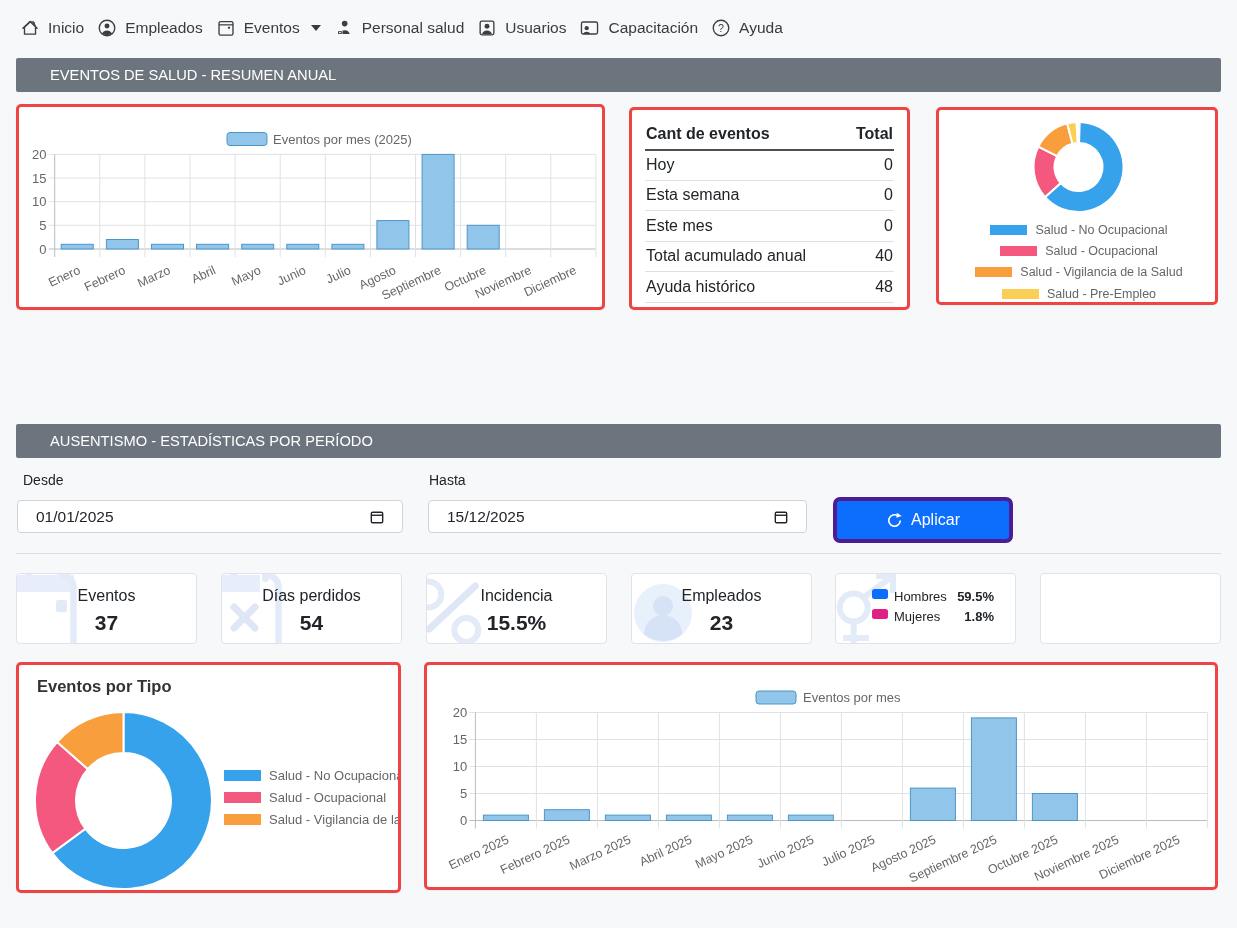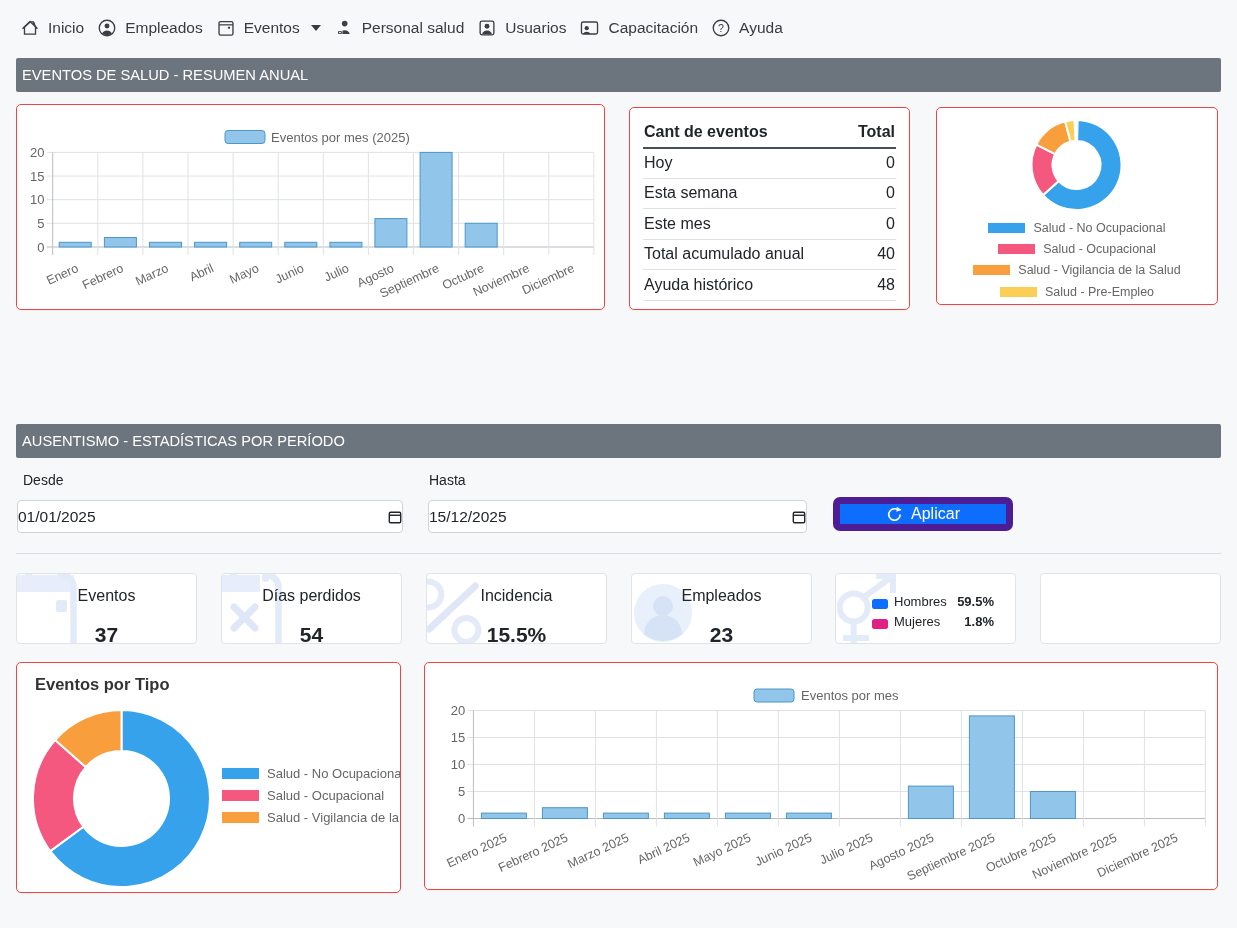--- a/index.html
+++ b/index.html
@@ -1,40 +1,40 @@
 <!DOCTYPE html>
 <html><head><meta charset="utf-8"><style>
 *{margin:0;padding:0;box-sizing:border-box}
 html,body{overflow:hidden;background:#f7f8f9}
 body{width:1237px;height:928px;font-family:"Liberation Sans",sans-serif;position:relative}
 .nav{position:absolute;left:21px;top:0;height:56px;display:flex;align-items:center;gap:14px}
 .ni{display:flex;align-items:center;gap:9px;font-size:15.5px;color:#373c41}
 .caret{width:0;height:0;border-left:5.5px solid transparent;border-right:5.5px solid transparent;border-top:6px solid #373c41;margin-left:2px}
-.hdr{position:absolute;left:16px;width:1205px;height:34px;background:#6c757d;color:#fff;font-size:14.7px;display:flex;align-items:center;padding-left:6px;border-radius:2px}
-.panel{position:absolute;background:#fff;border:1px solid #ef4444;border-radius:5px;box-shadow:0 1px 2px rgba(0,0,0,.04);overflow:hidden}
+.hdr{position:absolute;left:16px;width:1205px;height:34px;background:#6c757d;color:#fff;font-size:14.7px;display:flex;align-items:center;padding-left:34px;border-radius:2px}
+.panel{position:absolute;background:#fff;border:3px solid #ef4444;border-radius:5px;box-shadow:0 1px 2px rgba(0,0,0,.04);overflow:hidden}
 table.tb{border-collapse:collapse;width:100%;font-size:16px;color:#212529}
 table.tb th,table.tb td{padding:3.5px 1px;text-align:left;font-weight:normal}
 table.tb .r{text-align:right}
 table.tb thead th{font-weight:bold;border-bottom:2px solid #4a4f54;padding-bottom:6px}
 table.tb tbody td{border-bottom:1px solid #dde1e5;height:30.5px}
 .lrow{display:flex;justify-content:center;align-items:center;height:21.4px}
 .lbox{width:37px;height:10px;border-radius:0;display:inline-block;margin-right:8px;flex:none}
 .ltxt{font-size:12.5px;color:#666}
 .lrowD{display:flex;align-items:center;height:22.4px}
 .lboxD{width:37px;height:11px;display:inline-block;margin-right:8px;flex:none}
 .ltxtD{font-size:13px;color:#666;white-space:nowrap}
 .lbl{position:absolute;font-size:14px;color:#212529}
-.inp{position:absolute;height:33px;background:#fff;border:1px solid #ced4da;border-radius:4px;font-size:15.5px;color:#212529;display:flex;align-items:center;padding:0 0;justify-content:space-between}
-.btn{position:absolute;left:833px;top:497px;width:180px;height:34px;background:#0d6efd;border:7px solid #4c1d95;border-radius:7px;color:#fff;font-size:16px;display:flex;align-items:center;justify-content:center;gap:8px}
+.inp{position:absolute;height:33px;background:#fff;border:1px solid #ced4da;border-radius:4px;font-size:15.5px;color:#212529;display:flex;align-items:center;padding:0 18px;justify-content:space-between}
+.btn{position:absolute;left:833px;top:497px;width:180px;height:46px;background:#0d6efd;border:4px solid #4c1d95;border-radius:7px;color:#fff;font-size:16px;display:flex;align-items:center;justify-content:center;gap:8px}
 .hr{position:absolute;left:16px;top:553px;width:1205px;border-top:1px solid #d9dde1}
 .card{position:absolute;top:573px;width:181px;height:71px;background:#fff;border:1px solid #e0e4e8;border-radius:4px;overflow:hidden;text-align:center}
 .ct{font-size:16px;color:#212529;margin-top:13px;position:relative}
-.cv{font-size:21px;font-weight:bold;color:#212529;margin-top:18px;position:relative}
+.cv{font-size:21px;font-weight:bold;color:#212529;margin-top:6px;position:relative}
 .glegend{position:absolute;left:36px;top:15px;width:122px}
-.grow{display:flex;align-items:flex-end;height:20px}
+.grow{display:flex;align-items:flex-start;height:20px}
 .gbox{width:16px;height:10px;border-radius:2.5px;flex:none}
 .gname{font-size:13px;color:#212529;margin-left:6px}
 .gpct{font-size:13px;font-weight:bold;color:#212529;margin-left:auto}
 .ptitle{font-size:16.5px;font-weight:bold;color:#333;position:absolute;left:18px;top:12px}
 </style></head><body>
 
 <div class="nav">
 <span class="ni">
       <svg width="18" height="18" viewBox="0 0 16 16" fill="none">
         <path d="M2.8 7.5 8 2.6l3-0 .0.0L13.2 7.5" stroke="#3a3f44" stroke-width="1.2" fill="none"></path>

